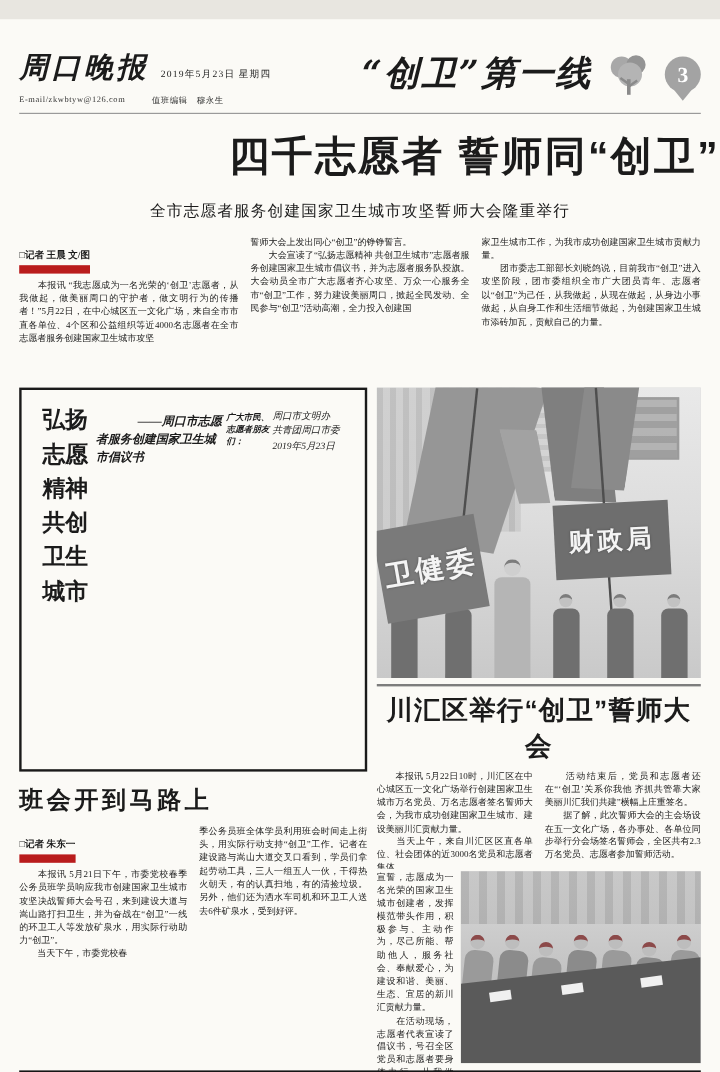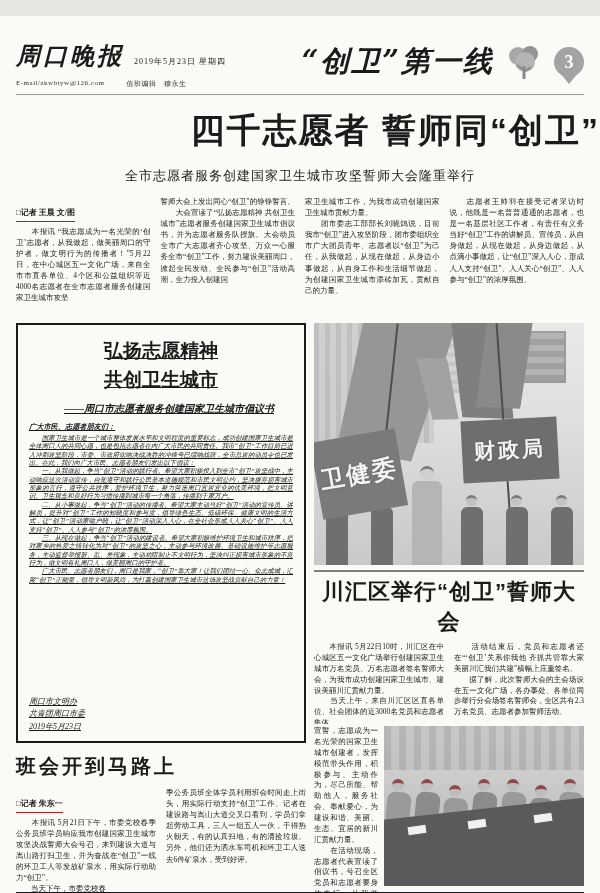--- a/index.html
+++ b/index.html
@@ -25,29 +25,29 @@
   .page-pin::after { content:""; position:absolute; left:50%; top:26px; transform:translateX(-50%);
               border:9px solid transparent; border-top:11px solid #a3a3a3; }
   .header-rule { margin:5px 16px 0 16px; border-bottom:1.5px solid #9a9a9a; }
   
   .lead-headline { margin-top:13px; text-align:right; font-size:34px; font-weight:900; letter-spacing:2px;
                    font-family:"Liberation Sans","DejaVu Sans",sans-serif; }
   .lead-subhead  { margin-top:13px; text-align:center; font-size:13px; font-weight:400; letter-spacing:1px; }
   
   .lead-cols { display:flex; gap:10px; padding:0 16px; margin-top:11px; height:118px; overflow:hidden; }
   .lead-col { flex:1; min-width:0; font-size:7.5px; line-height:1.48; text-align:justify; white-space:pre-line; }
-  .byline { display:inline-block; font-size:8px; font-weight:700; border-bottom:1px solid #b91c1c;
+  .byline { display:inline-block; font-size:8px; font-weight:700; border-bottom:7px solid #b91c1c;
             padding-bottom:2px; margin-bottom:4px; white-space:nowrap; }
   
   .main { display:flex; gap:8px; padding:0 16px; margin-top:9px; }
   .left-col { width:290px; flex:none; }
   .right-col { flex:1; min-width:0; }
   
-  .pbox { border:2.5px solid #1a1a1a; height:420px; padding:12px 11px 8px 11px;
-          display:flex; flex-direction:column; overflow:hidden;text-decoration:underline; }
+  .pbox { border:2.5px solid #1a1a1a; height:320px; padding:12px 11px 8px 11px;
+          display:flex; flex-direction:row; overflow:hidden; }
   .pbox-title { text-align:center; font-size:19px; font-weight:900; line-height:1.5;
                 font-family:"Liberation Sans","DejaVu Sans",sans-serif; }
   .pbox-sub { margin-top:7px; font-size:10px; font-weight:700; font-style:italic; line-height:1.5; text-indent:3.5em; }
   .pbox-salut { margin-top:6px; font-size:7.2px; font-weight:700; font-style:italic; }
   .pbox-body { flex:1; overflow:hidden; margin-top:2px; }
   .pbox-body p { font-size:6.4px; line-height:1.3; font-style:italic; text-align:justify; text-indent:2em; }
   .pbox-sign { flex:none; text-align:left; font-size:8px; font-style:italic; line-height:1.55; padding-right:10px; margin-top:4px; }
   
   .class-art { margin-top:10px; }
   .class-headline { font-size:20px; font-weight:900; letter-spacing:3px; margin-top:5px;
@@ -154,21 +154,20 @@
 
   <div class="lead-cols">
     <div class="lead-col">
       <span class="byline">□记者 王晨 文/图</span>
       <div>　　本报讯 “我志愿成为一名光荣的‘创卫’志愿者，从我做起，做美丽周口的守护者，做文明行为的传播者！”5月22日，在中心城区五一文化广场，来自全市市直各单位、4个区和公益组织等近4000名志愿者在全市志愿者服务创建国家卫生城市攻坚</div>
     </div>
     <div class="lead-col">誓师大会上发出同心“创卫”的铮铮誓言。
 　　大会宣读了“弘扬志愿精神 共创卫生城市”志愿者服务创建国家卫生城市倡议书，并为志愿者服务队授旗。大会动员全市广大志愿者齐心攻坚、万众一心服务全市“创卫”工作，努力建设美丽周口，掀起全民发动、全民参与“创卫”活动高潮，全力投入创建国</div>
     <div class="lead-col">家卫生城市工作，为我市成功创建国家卫生城市贡献力量。
 　　团市委志工部部长刘晓鸽说，目前我市“创卫”进入攻坚阶段，团市委组织全市广大团员青年、志愿者以“创卫”为己任，从我做起，从现在做起，从身边小事做起，从自身工作和生活细节做起，为创建国家卫生城市添砖加瓦，贡献自己的力量。</div>
-    <div class="lead-col">　　志愿者王帅羽在接受记者采访时说，他既是一名普普通通的志愿者，也是一名基层社区工作者，有责任有义务当好“创卫”工作的讲解员、宣传员，从自身做起，从现在做起，从身边做起，从点滴小事做起，让“创卫”深入人心，形成人人支持“创卫”、人人关心“创卫”、人人参与“创卫”的浓厚氛围。</div>
   </div>
 
   <div class="main">
 
     <div class="left-col">
 
       <div class="pbox">
         <div class="pbox-title">
           <div>弘扬志愿精神</div>
           <div>共创卫生城市</div>

